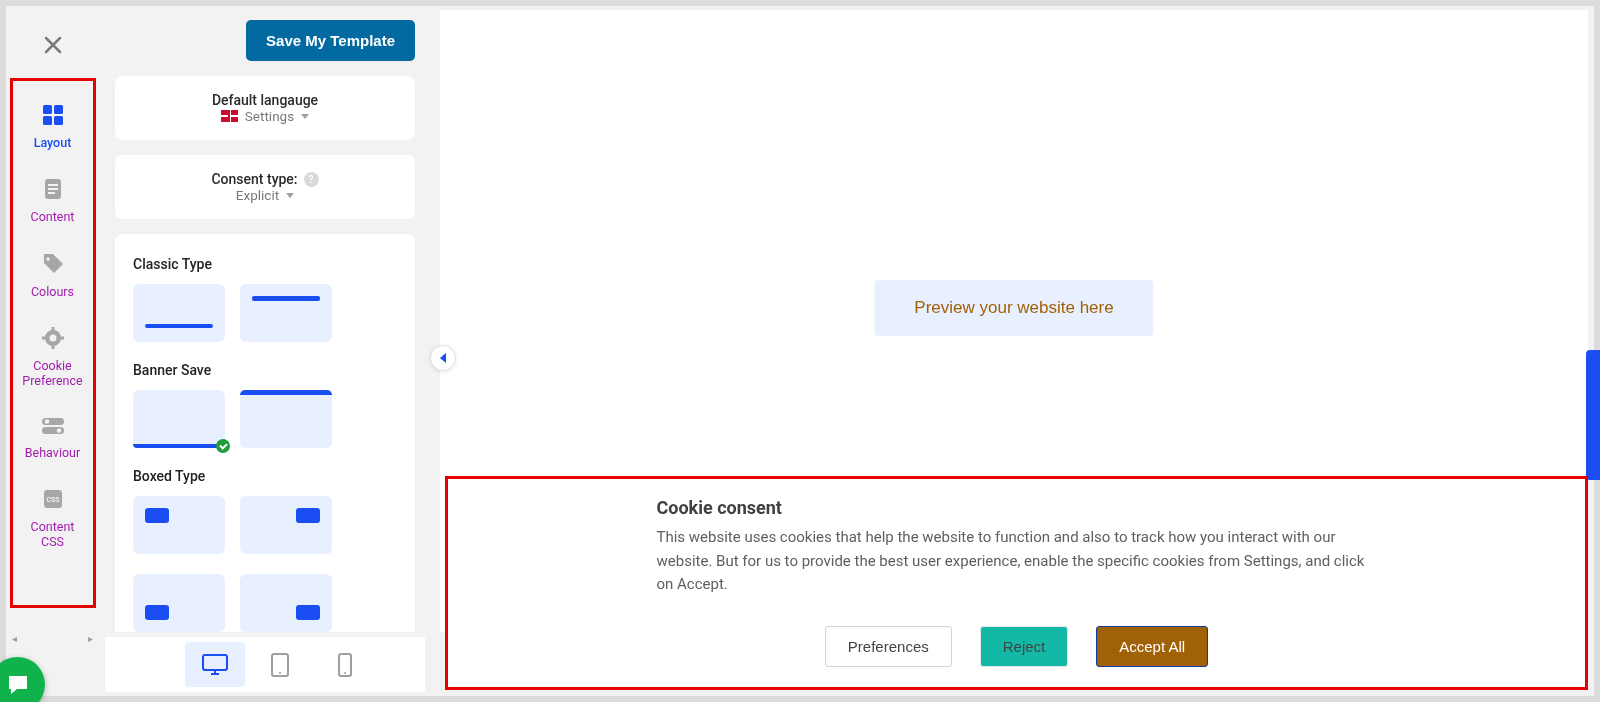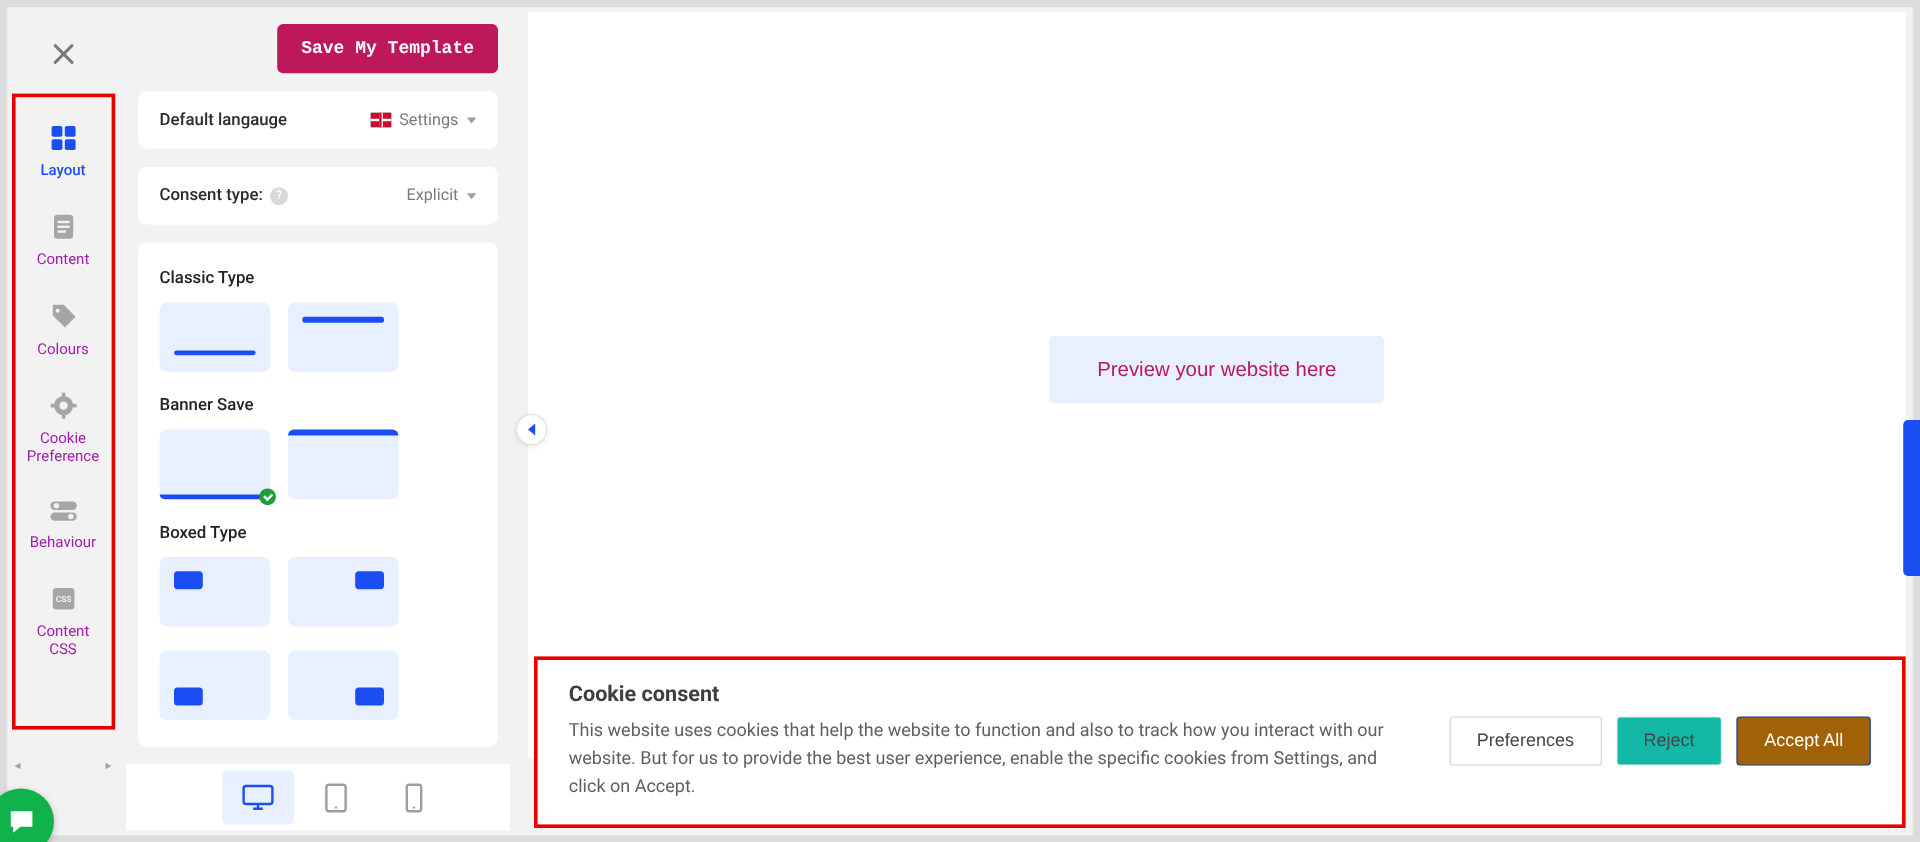--- a/index.html
+++ b/index.html
@@ -72,30 +72,30 @@
   position: absolute;
   left: 105px;
   top: 10px;
   width: 320px;
   bottom: 70px;
   padding: 10px 10px 0 10px;
   overflow: hidden;
 }
 .save-row { display:flex; justify-content:flex-end; margin-bottom:15px; }
 .save-btn {
-  background:#be185d; color:#fff; border:none;
+  background:#0369a1; color:#fff; border:none;
   padding:12px 20px; border-radius:5px;
-  font-size:15px; font-weight:600; cursor:pointer;font-family:Liberation Mono, monospace;
+  font-size:15px; font-weight:600; cursor:pointer;
 }
 
 .card {
   background:#fff; border-radius:7px;
   padding:16px 18px; margin-bottom:15px;
 }
-.card-row { display:flex; align-items:center; justify-content:space-between; }
+.card-row { display:flex; align-items:center; justify-content:space-between;flex-direction:column; }
 .card-label { font-size:14px; color:#2b2b2b; font-weight:500; display:flex; align-items:center; gap:6px; }
 .help-dot {
   width:15px;height:15px;border-radius:50%;background:#d9d9d9;color:#fff;
   font-size:10px;display:inline-flex;align-items:center;justify-content:center;
 }
 .card-value { font-size:13.5px; color:#7a7a7a; display:flex; align-items:center; gap:7px; }
 .flag-uk {
   width:17px;height:12px;
   background:
     linear-gradient(#fff,#fff),
@@ -150,21 +150,21 @@
 }
 
 
 .preview-pane {
   position:absolute;
   left:440px; right:12px; top:10px; bottom:70px;
   background:#fff;
 }
 .preview-btn {
   position:absolute; left:50%; top:270px; transform:translateX(-50%);
-  background:#e8efff; color:#be185d;
+  background:#e8efff; color:#a16207;
   padding:18px 40px; border-radius:4px;
   font-size:17px; font-weight:500;
   border:none; cursor:pointer;
 }
 
 
 .collapse-handle {
   position:absolute; left:430px; top:345px;
   width:26px;height:26px;border-radius:50%;
   background:#fff; border:1px solid #e3e3e3;
@@ -191,25 +191,26 @@
 .device-btn svg .st { stroke:#9e9e9e; fill:none; stroke-width:2;}
 .device-btn.active svg .st { stroke:#1a4ef2; }
 
 
 .cookie-banner {
   position:absolute; left:445px; right:12px; bottom:12px;
   background:#fff; border:3px solid #e60000;
   padding:18px 26px 20px;
   display:flex; align-items:center; gap:30px;
   z-index:3;
+  flex-direction:column;
 }
 .cookie-text { flex:1; }
 .cookie-title { font-size:18px; font-weight:700; color:#3f3f3f; margin-bottom:8px; }
 .cookie-body  { font-size:15px; color:#5f5f5f; line-height:1.55; max-width:720px; }
-.cookie-actions { display:flex; gap:12px; }
+.cookie-actions { display:flex; gap:28px; }
 .cookie-actions button {
   padding:11px 22px; font-size:15px; border-radius:3px; cursor:pointer;
   border:1px solid #d3d3d3; background:#fff; color:#444;
 }
 .cookie-actions .reject { background:#14b8a6; border-color:#e7e7e7; }
 .cookie-actions .accept { background:#a16207; border-color:#103b9c; color:#fff; font-weight:500; }
 
 
 .right-tab {
   position:absolute; right:0; top:350px; width:14px; height:130px;

